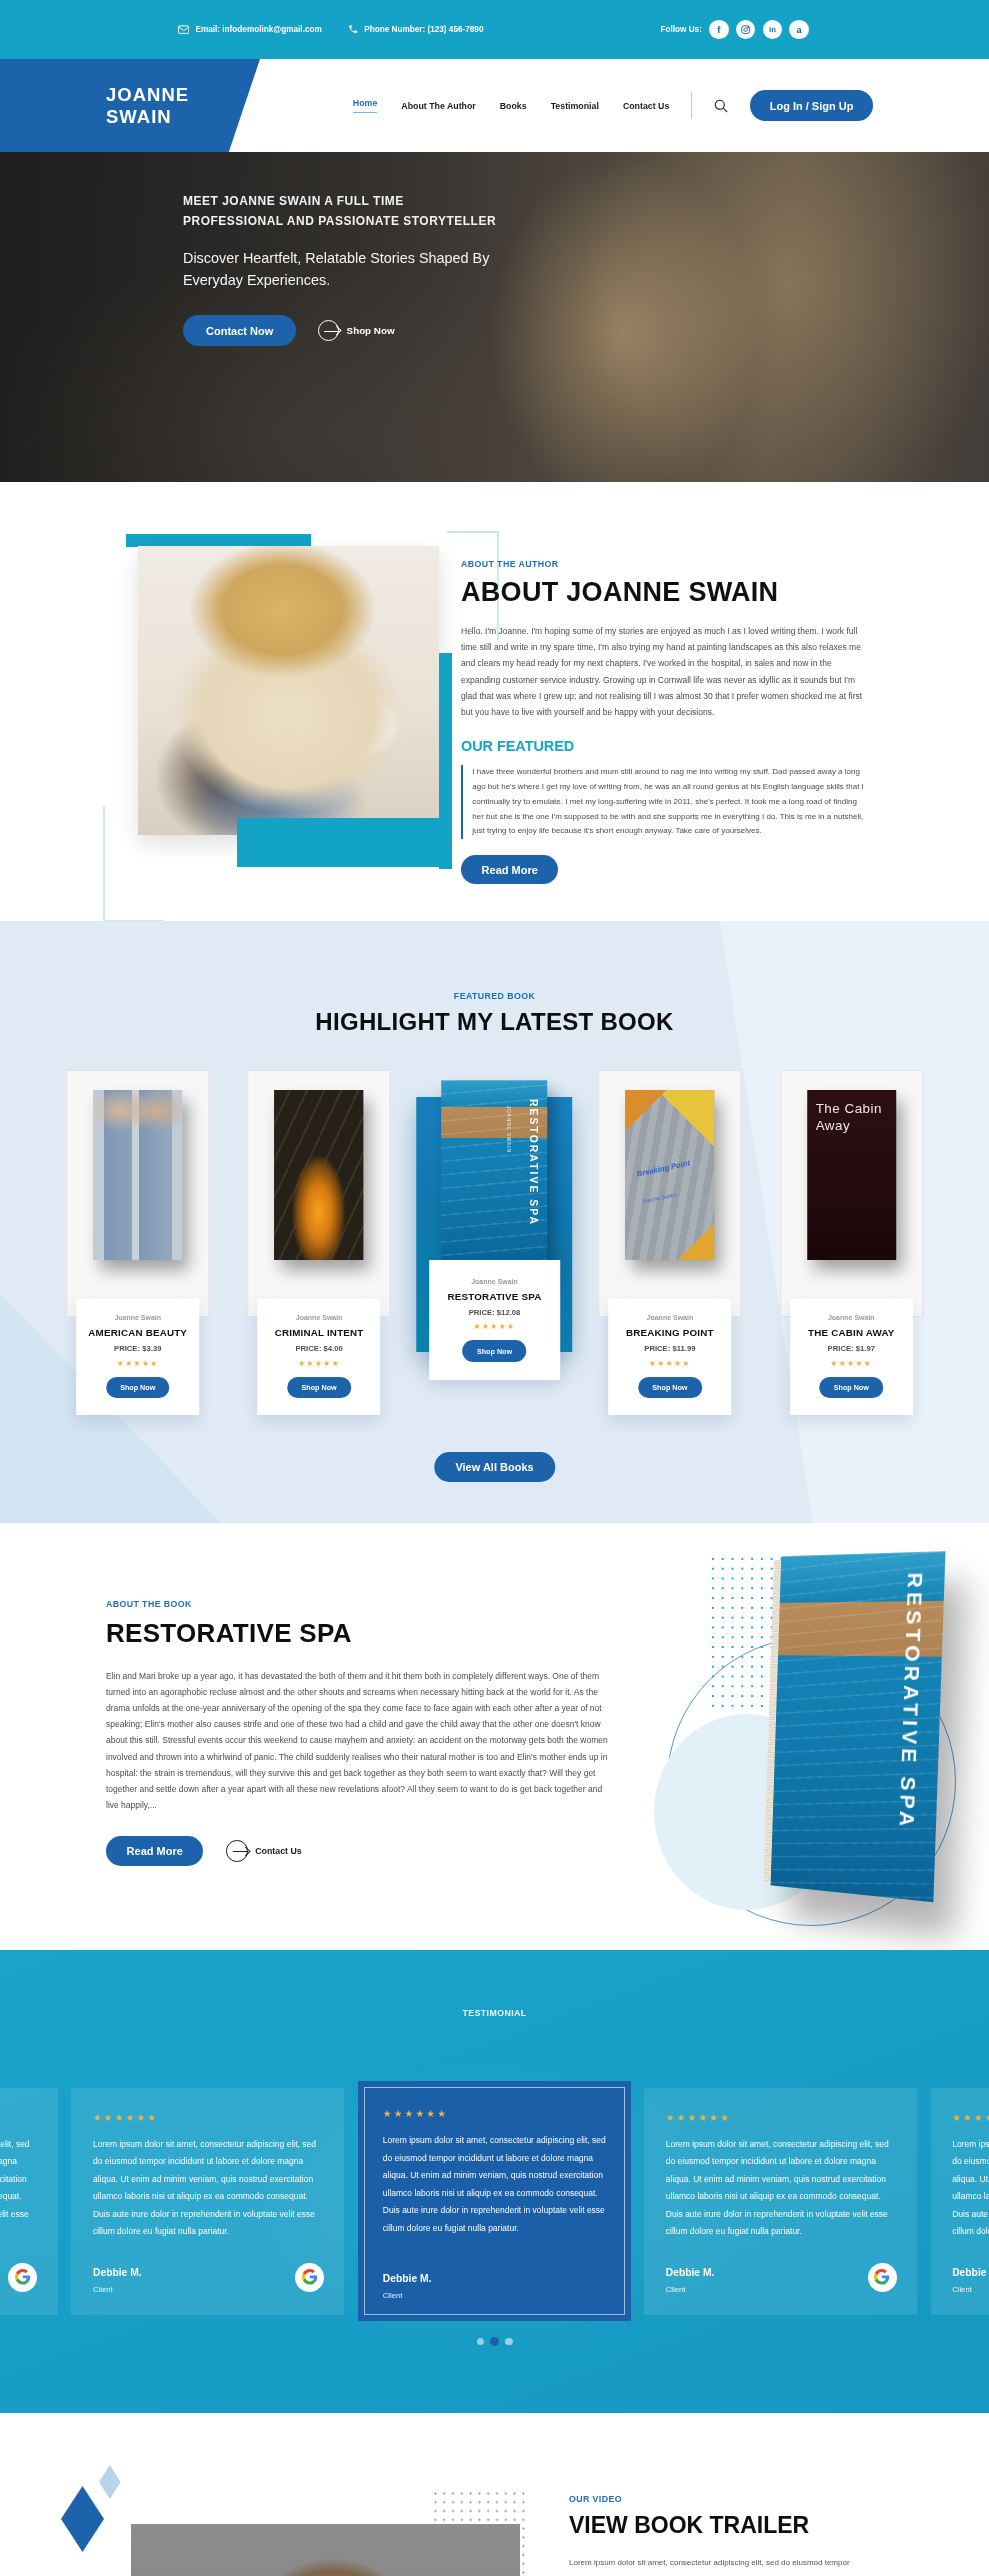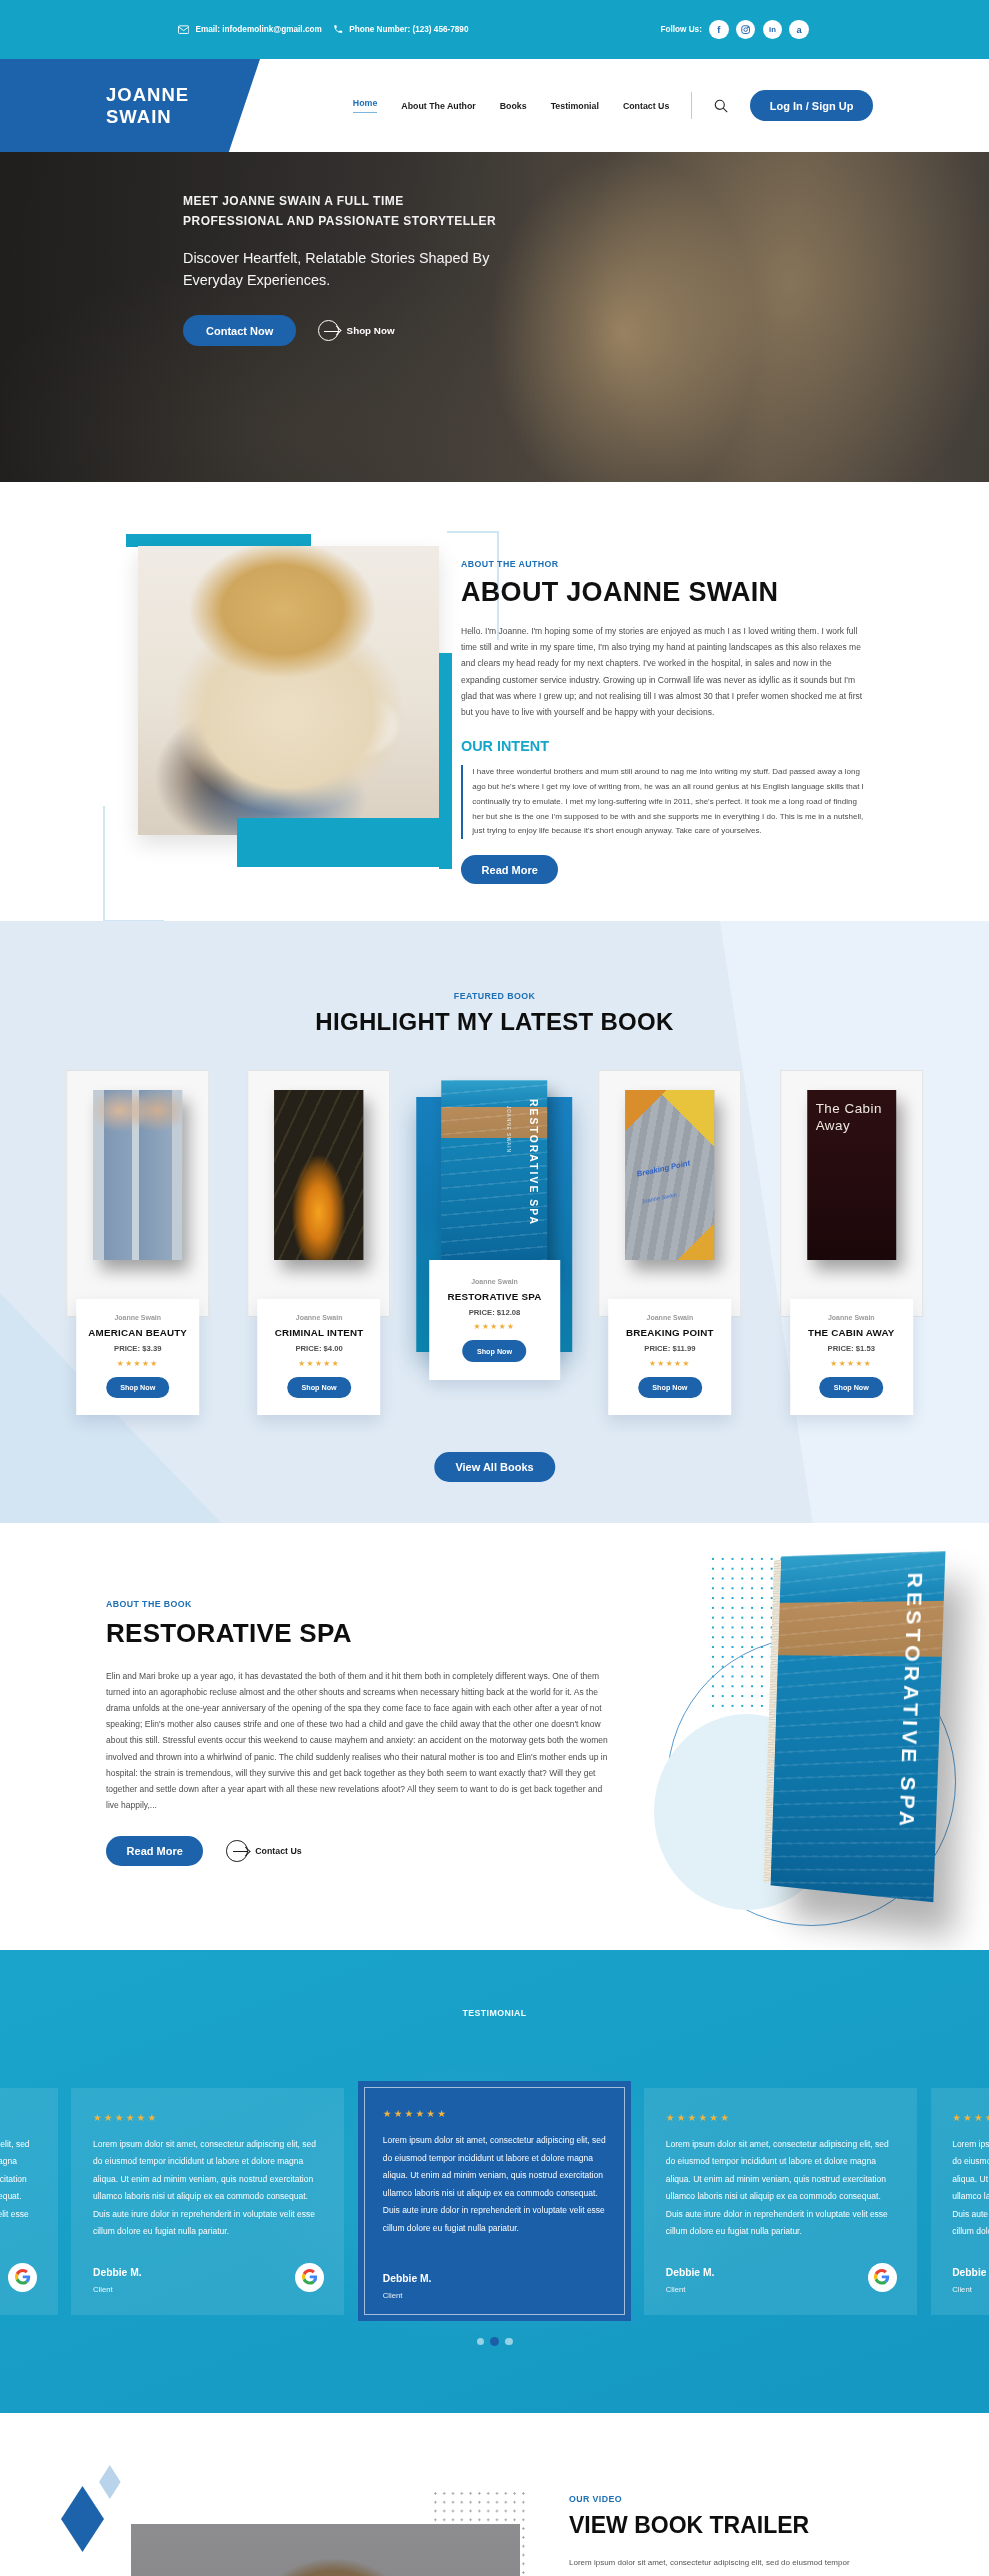--- a/index.html
+++ b/index.html
@@ -11,21 +11,21 @@
   .eyebrow { color:#1d6fb5; font-weight:700; letter-spacing:0.4px; font-size:8.8px; }
   .btn { display:inline-flex; align-items:center; justify-content:center; background:#1d63ac; color:#fff;
          border:none; border-radius:15.5px; font-size:11px; font-weight:600; cursor:pointer;
          font-family:"Liberation Sans",sans-serif; }
   .stars { color:#efaf3c; letter-spacing:1.5px; }
   svg { display:block; }
 
   
   .topbar { height:59px; background:#14a3c7; display:flex; align-items:center; justify-content:space-between;
             padding:0 180px 0 178px; color:#fff; }
-  .topbar-left { display:flex; align-items:center; gap:11px; }
+  .topbar-left { display:flex; align-items:center; gap:26px; }
   .tb-item { display:flex; align-items:center; gap:6.2px; font-size:8.2px; font-weight:700; }
   .topbar-right { display:flex; align-items:center; gap:7.2px; font-size:8.2px; font-weight:700; }
   .soc { width:19.6px; height:19.6px; border-radius:50%; background:#fff; color:#1d63ac; display:flex;
          align-items:center; justify-content:center; font-weight:800; font-size:9.3px; cursor:pointer; }
 
   
   .navbar { height:93px; background:#fff; position:relative; }
   .logo-shape { position:absolute; left:0; top:0; width:260px; height:93px; background:#1d63ac;
                 clip-path:polygon(0 0,100% 0,88% 100%,0 100%); display:flex; align-items:center; }
   .logo-text { color:#fff; font-size:18.5px; font-weight:800; letter-spacing:1px; margin-left:106px; }
@@ -284,21 +284,21 @@
     <div class="abs a-teal-top"></div>
     <div class="abs a-photo"></div>
     <div class="abs a-lframe-tr"></div>
     <div class="abs a-cyanbar"></div>
     <div class="abs a-teal-bot"></div>
     <div class="abs a-lframe-bl"></div>
     <div class="abs a-col">
       <div class="eyebrow">ABOUT THE AUTHOR</div>
       <h2 class="a-title">ABOUT JOANNE SWAIN</h2>
       <p class="a-p">Hello. I'm Joanne. I'm hoping some of my stories are enjoyed as much I as I loved writing them. I work full time still and write in my spare time, I'm also trying my hand at painting landscapes as this also relaxes me and clears my head ready for my next chapters. I've worked in the hospital, in sales and now in the expanding customer service industry. Growing up in Cornwall life was never as idyllic as it sounds but I'm glad that was where I grew up; and not realising till I was almost 30 that I prefer women shocked me at first but you have to live with yourself and be happy with your decisions.</p>
-      <div class="a-mission">OUR INTENT</div>
+      <div class="a-mission">OUR FEATURED</div>
       <p class="a-p2">I have three wonderful brothers and mum still around to nag me into writing my stuff. Dad passed away a long ago but he's where I get my love of writing from, he was an all round genius at his English language skills that I continually try to emulate. I met my long-suffering wife in 2011, she's perfect. It took me a long road of finding her but she is the one I'm supposed to be with and she supports me in everything I do. This is me in a nutshell, just trying to enjoy life because it's short enough anyway. Take care of yourselves.</p>
       <button class="btn a-btn">Read More</button>
     </div>
   </section>
 
   <section class="sec books">
     <div class="b-head">
       <div class="eyebrow">FEATURED BOOK</div>
       <h2 class="b-title">HIGHLIGHT MY LATEST BOOK</h2>
     </div>
@@ -364,21 +364,21 @@
 
       <div class="b-col">
         <div class="b-frame">
           <div class="b-cover cover-5">
             <span class="ca-t">The Cabin Away</span>
           </div>
         </div>
         <div class="b-info">
           <div class="b-author">Joanne Swain</div>
           <div class="b-name">THE CABIN AWAY</div>
-          <div class="b-price">PRICE: $1.53</div>
+          <div class="b-price">PRICE: $1.97</div>
           <div class="b-stars stars">★★★★★</div>
           <button class="btn b-btn">Shop Now</button>
         </div>
       </div>
     </div>
     <button class="btn viewall">View All Books</button>
   </section>
 
   <section class="sec aboutbook">
     <div class="abs ab-col">

